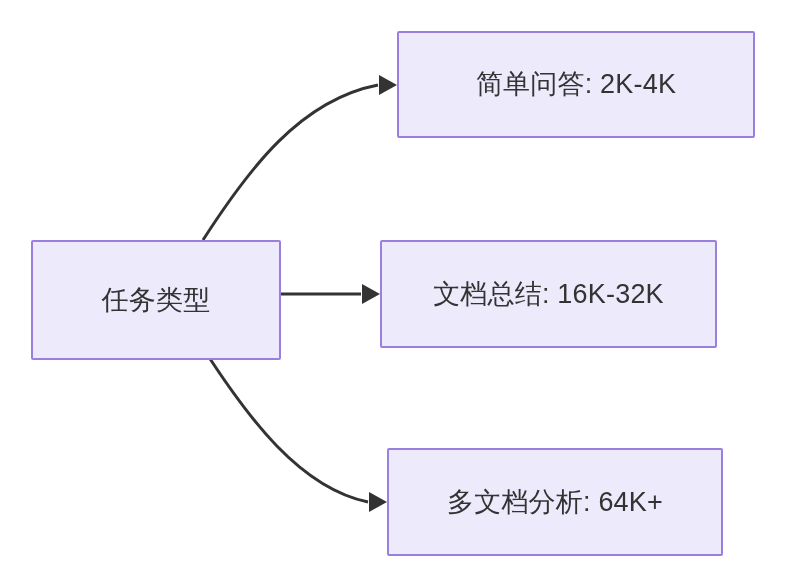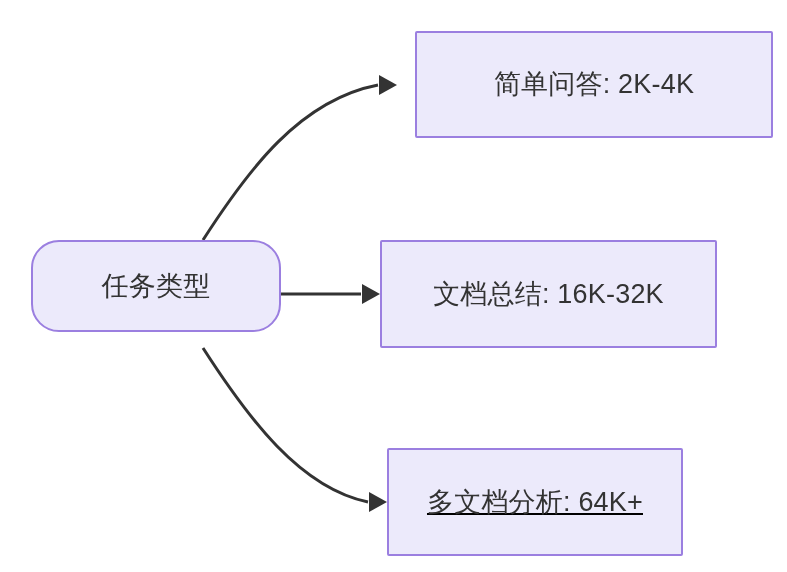--- a/index.html
+++ b/index.html
@@ -40,43 +40,40 @@
     font-weight: 400;
     line-height: 1.2;
     letter-spacing: 0.2px;
     white-space: nowrap;
   }
   
   #node-root {
     left: 31px;
     top: 240px;
     width: 250px;
-    height: 92px;
-    border-radius: 28px;
+    height: 120px;
   }
   
   #node-simple-qa {
     left: 397px;
     top: 31px;
     width: 358px;
     height: 107px;
-    margin-left: 18px;
   }
   #node-doc-summary {
     left: 380px;
     top: 240px;
     width: 337px;
     height: 108px;
   }
   #node-multi-doc {
     left: 387px;
     top: 448px;
-    width: 296px;
+    width: 336px;
     height: 108px;
-    text-decoration: underline;
   }
   .edge-path {
     fill: none;
     stroke: #333333;
     stroke-width: 3;
     stroke-linecap: butt;
   }
   .edge-arrowhead {
     fill: #333333;
     stroke: none;

